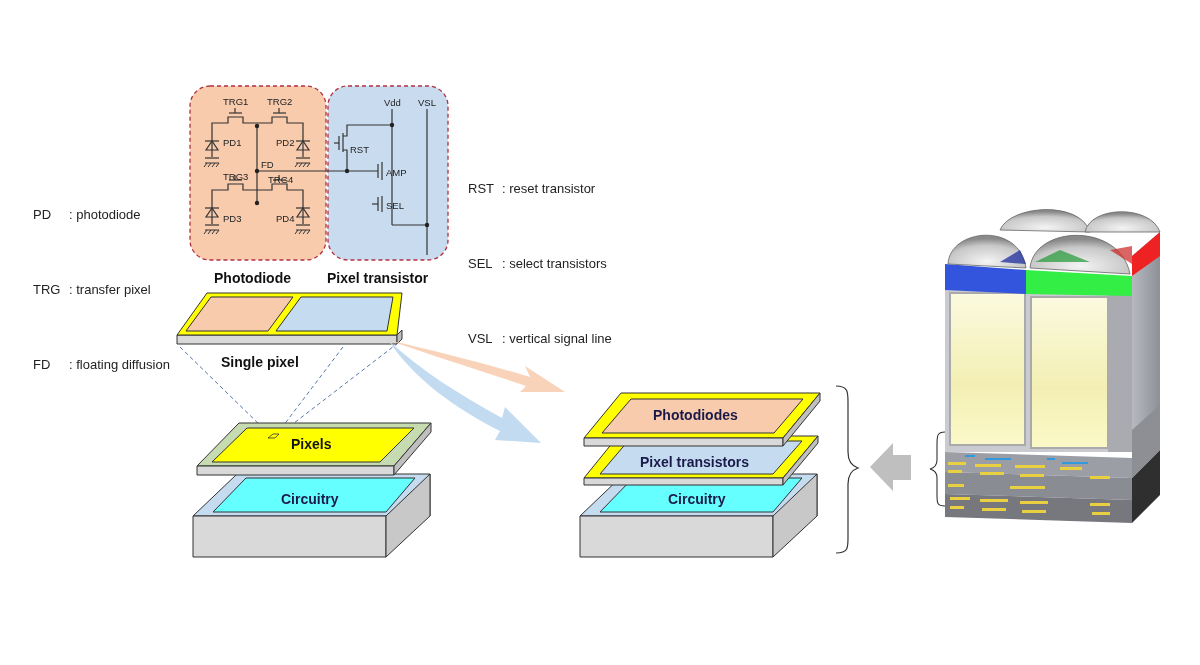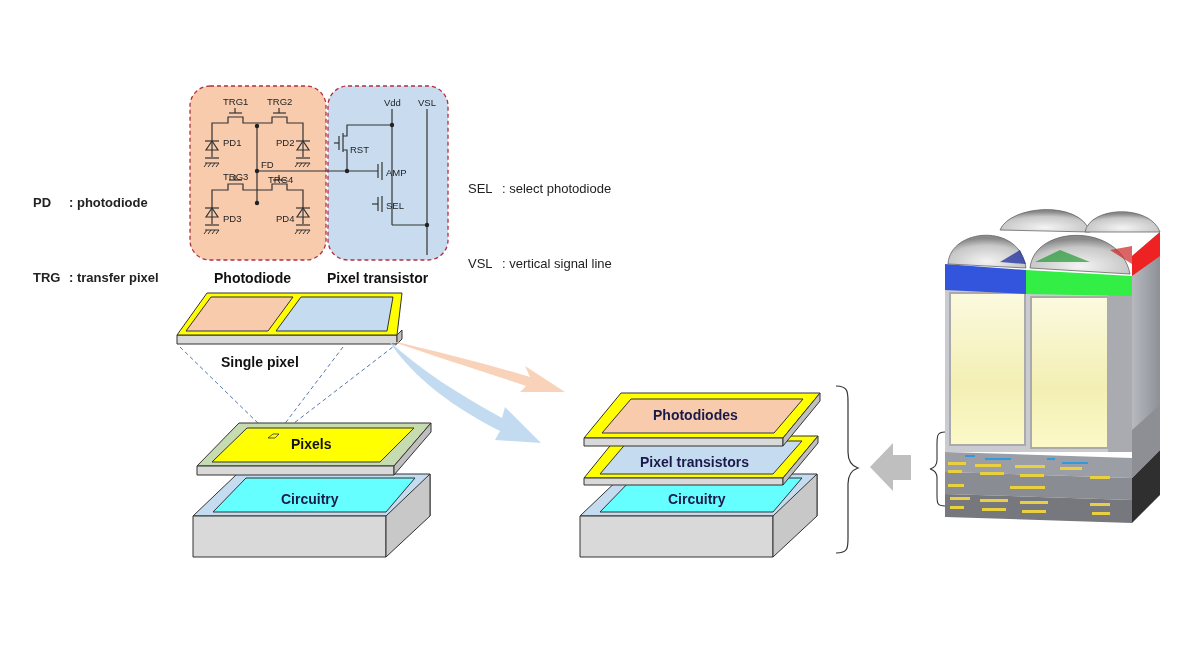--- a/index.html
+++ b/index.html
@@ -6,26 +6,28 @@
   body { width:1200px; height:665px; position:relative; overflow:hidden;
          font-family:"Liberation Sans", sans-serif; color:#222; }
   svg { position:absolute; left:0; top:0; }
   .lbl { font-family:"Liberation Sans", sans-serif; }
   .def { position:absolute; font-size:13px; line-height:25px; color:#222; white-space:pre; }
   .def div { height:25px; }
 </style>
 </head>
 <body>
 
-<div class="def" style="left:33px; top:140px;font-weight:bold;">
+<div class="def" style="left:33px; top:152px;">
   <div><span style="display:inline-block;width:36px">PD  </span><span>: photodiode</span></div>
   <div><span style="display:inline-block;width:36px">TRG</span><span>: transfer pixel</span></div>
+  <div><span style="display:inline-block;width:36px">FD  </span><span>: floating diffusion</span></div>
 </div>
 <div class="def" style="left:468px; top:126px;">
-  <div><span style="display:inline-block;width:34px">SEL</span><span>: select photodiode</span></div>
+  <div><span style="display:inline-block;width:34px">RST</span><span>: reset transistor</span></div>
+  <div><span style="display:inline-block;width:34px">SEL</span><span>: select transistors</span></div>
   <div><span style="display:inline-block;width:34px">VSL</span><span>: vertical signal line</span></div>
 </div>
 
 <svg width="1200" height="665" viewBox="0 0 1200 665">
   <defs>
     <linearGradient id="gWin" x1="0" y1="0" x2="0" y2="1">
       <stop offset="0" stop-color="#fbfadf"></stop>
       <stop offset="0.6" stop-color="#f3efb4"></stop>
       <stop offset="1" stop-color="#fbf9c8"></stop>
     </linearGradient>

